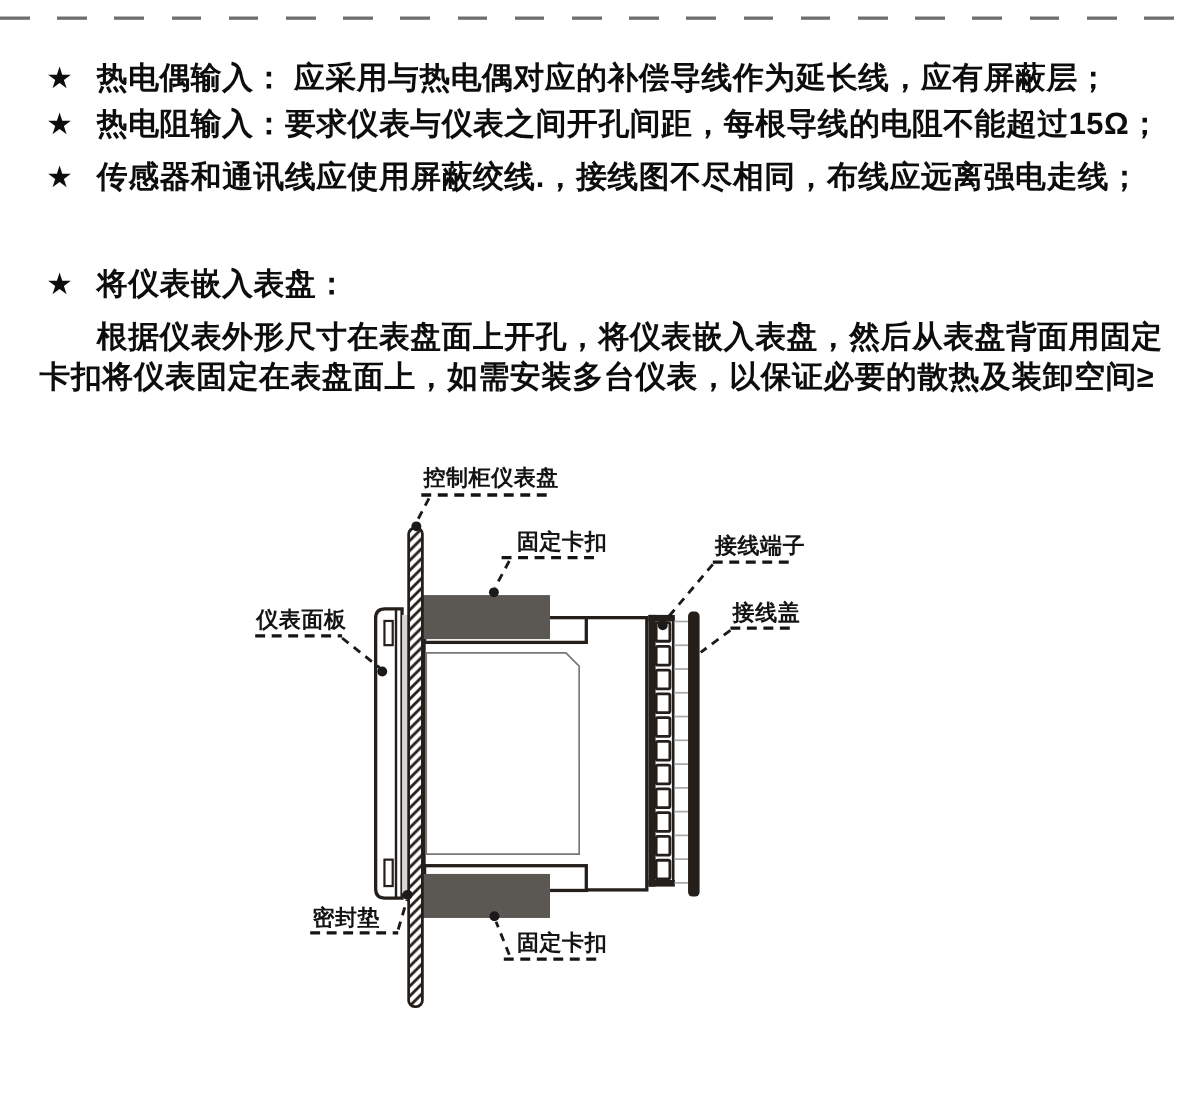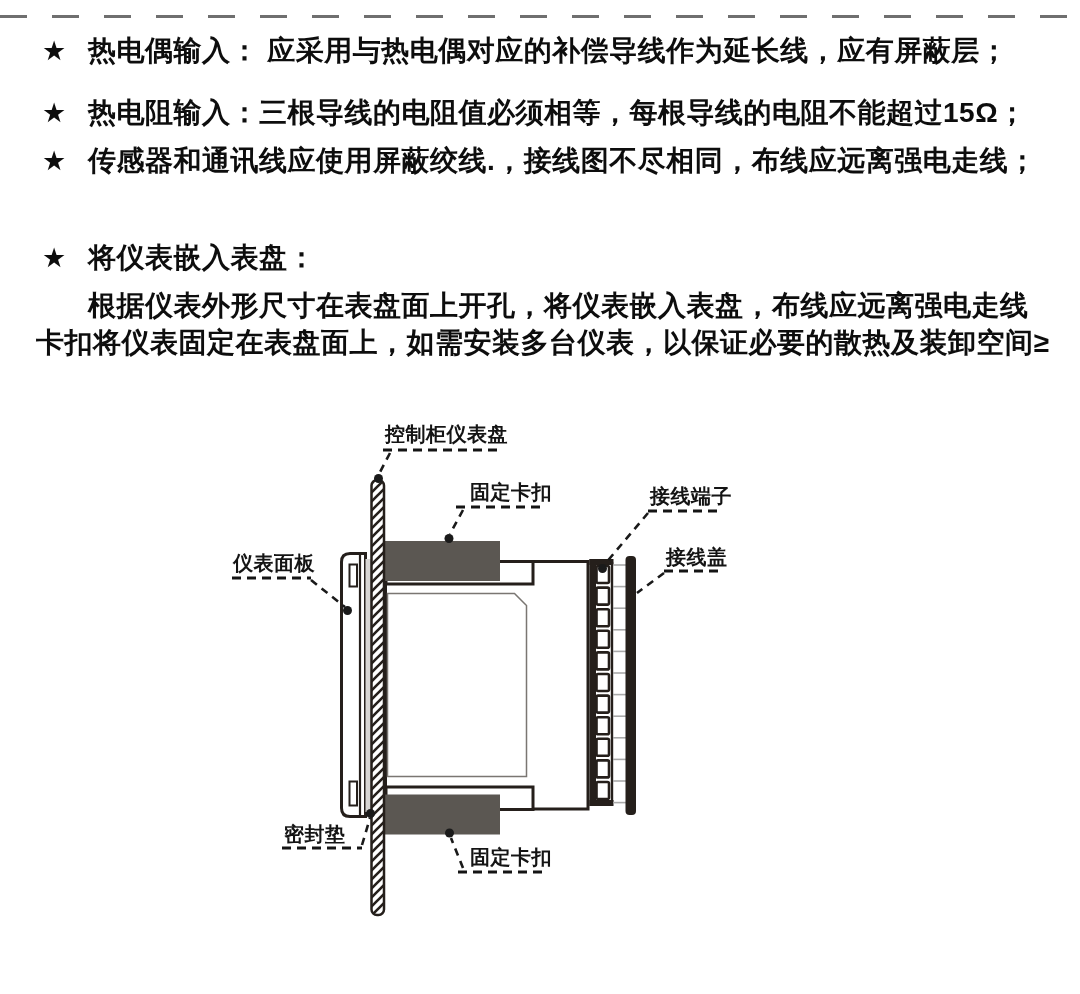--- a/index.html
+++ b/index.html
@@ -30,34 +30,34 @@
   svg .d{fill:#1a1a1a;stroke:none;}
   svg .ink{stroke:#251f1b;fill:#ffffff;}
 </style>
 </head>
 <body>
 
 <div class="page">
 
   <div class="top-dashes"></div>
 
-  <div class="bullet-row" style="top:34px">
+  <div class="bullet-row" style="top:54px">
     <span class="star">★</span><span class="btxt">热电偶输入： 应采用与热电偶对应的补偿导线作为延长线，应有屏蔽层；</span>
   </div>
   <div class="bullet-row" style="top:96px">
-    <span class="star">★</span><span class="btxt">热电阻输入：三根导线的电阻值必须相等，每根导线的电阻不能超过15Ω；</span>
+    <span class="star">★</span><span class="btxt">热电阻输入：要求仪表与仪表之间开孔间距，每根导线的电阻不能超过15Ω；</span>
   </div>
   <div class="bullet-row" style="top:144px">
     <span class="star">★</span><span class="btxt">传感器和通讯线应使用屏蔽绞线.，接线图不尽相同，布线应远离强电走线；</span>
   </div>
   <div class="bullet-row" style="top:241px">
     <span class="star">★</span><span class="btxt">将仪表嵌入表盘：</span>
   </div>
 
-  <div class="para-line" style="left:88px;top:289px">根据仪表外形尺寸在表盘面上开孔，将仪表嵌入表盘，布线应远离强电走线</div>
+  <div class="para-line" style="left:88px;top:289px">根据仪表外形尺寸在表盘面上开孔，将仪表嵌入表盘，然后从表盘背面用固定</div>
   <div class="para-line" style="left:36px;top:326px">卡扣将仪表固定在表盘面上，如需安装多台仪表，以保证必要的散热及装卸空间≥</div>
 
   <svg style="position:absolute;left:0;top:420px" width="1080" height="505" viewBox="0 420 1080 505">
     <defs>
       <pattern id="hatch" patternUnits="userSpaceOnUse" width="9" height="9">
         <path d="M-2,2 L2,-2 M0,9 L9,0 M7,11 L11,7" stroke="#251f1b" stroke-width="2.6" fill="none"></path>
       </pattern>
     </defs>
 
     <path class="ink" stroke-width="3" d="M365.5,553.5 H350 Q341.5,553.5 341.5,562 V808 Q341.5,816.5 350,816.5 H365.5 Z"></path>

